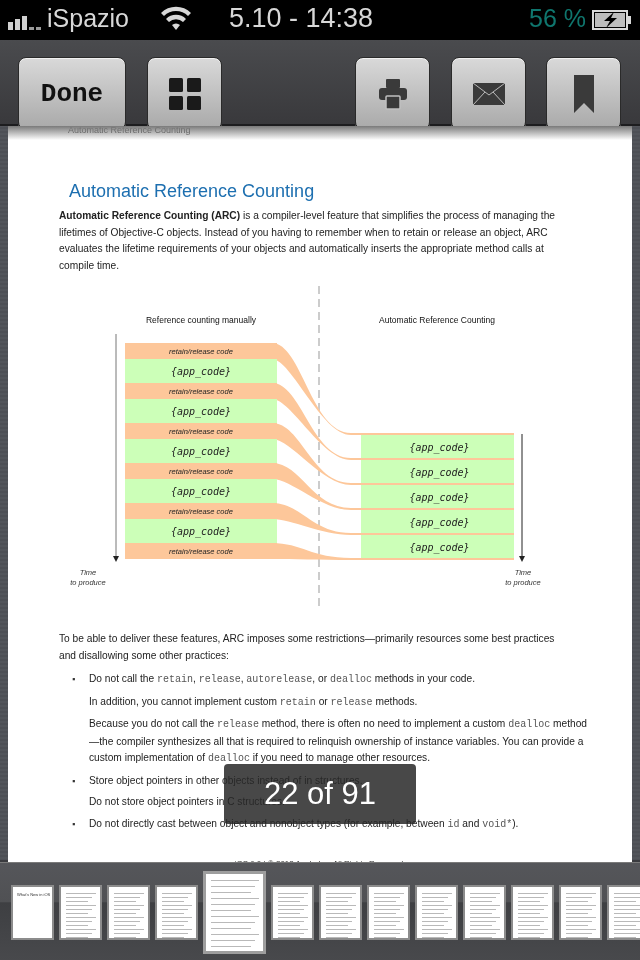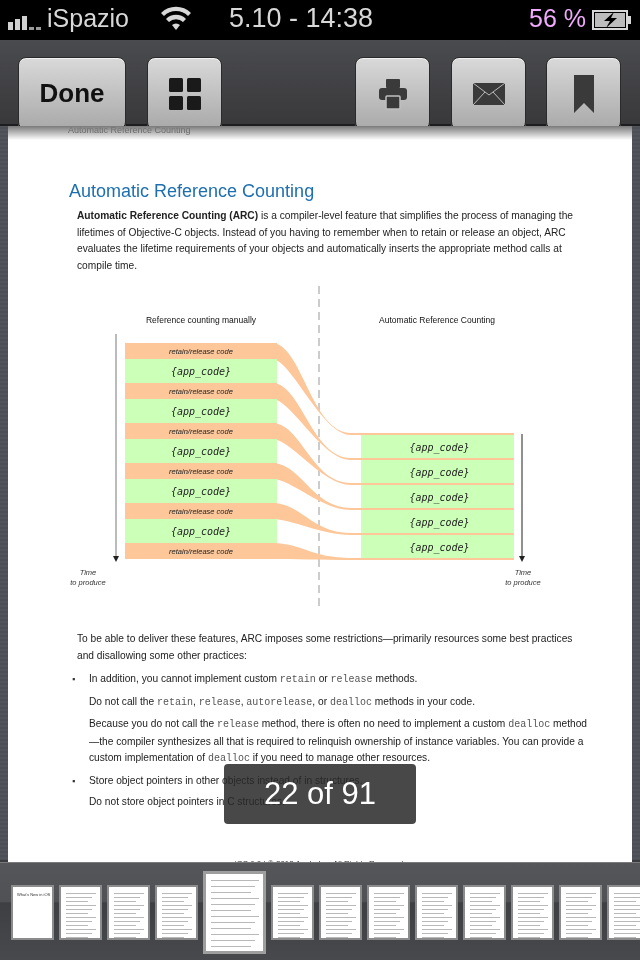--- a/index.html
+++ b/index.html
@@ -8,43 +8,43 @@
 
   
   .status-bar { position: absolute; left: 0; top: 0; width: 640px; height: 40px; background: #000; color: #d8d8d8; }
   .status-bar .carrier { position: absolute; left: 8px; top: 4px; display: flex; align-items: center; gap: 6px; font-size: 25px; font-weight: normal; }
   .signal { display: flex; align-items: flex-end; gap: 2px; height: 14px; margin-top: 8px; }
   .signal span { display: block; width: 5px; background: #d0d0d0; }
   .signal span.off { height: 3px !important; background: #9a9a9a; }
   .wifi { position: absolute; left: 160px; top: 6px; width: 32px; height: 26px; }
   .clock { position: absolute; left: 0; width: 640px; text-align: center; top: 3px; font-size: 27px; color: #d8d8d8; }
   .clock span { display: inline-block; margin-left: -38px; }
-  .battery-pct { position: absolute; right: 54px; top: 4px; font-size: 25px; color: #f0abfc; }
+  .battery-pct { position: absolute; right: 54px; top: 4px; font-size: 25px; color: #0f766e; }
   .battery { position: absolute; right: 8px; top: 10px; width: 40px; height: 20px; }
 
   
   .toolbar { position: absolute; left: 0; top: 40px; width: 640px; height: 86px;
     background: linear-gradient(#4a4b4e, #39393c); border-bottom: 2px solid #1d1d1f; }
   .tb-btn { position: absolute; top: 17px; height: 73px; border-radius: 8px;
     background: linear-gradient(#d9d9d9, #a9a9a9); border: 1px solid #2a2a2a;
-    box-shadow: 0 3px 0 #595959, inset 0 1px 0 #f0f0f0; display: flex; align-items: center; justify-content: center; }
+    box-shadow: 0 3px 0 #595959, inset 0 1px 0 #f0f0f0; display: flex; align-items: center; justify-content: center; font-family: Liberation Mono, monospace; }
   .tb-btn.done { left: 18px; width: 108px; font-size: 26px; font-weight: bold; color: #111; }
   .tb-btn.grid { left: 147px; width: 75px; }
   .tb-btn.print { left: 355px; width: 75px; }
   .tb-btn.mail { left: 451px; width: 75px; }
   .tb-btn.bookmark { left: 546px; width: 75px; }
 
   
   .page-bg { position: absolute; left: 0; top: 126px; width: 640px; height: 734px;
     background: repeating-linear-gradient(0deg, #4a4c52 0px, #55585e 2px, #4a4c52 4px); }
   .page { position: absolute; left: 8px; top: 126px; width: 624px; height: 740px; background: #fff; overflow: hidden; }
   .page-shadow { position: absolute; left: 0; top: 0; width: 100%; height: 14px; background: linear-gradient(#7a7a7a, rgba(255,255,255,0)); }
   .running-head { position: absolute; left: 60px; top: -1px; font-size: 9px; color: #555; }
   .doc-title { position: absolute; left: 61px; top: 55px; font-size: 18px; color: #1d6fb0; font-family: "Liberation Sans", sans-serif; }
-  .para { position: absolute; left: 69px; width: 510px; font-size: 10.2px; line-height: 16.5px; color: #222; }
+  .para { position: absolute; left: 51px; width: 510px; font-size: 10.2px; line-height: 16.5px; color: #222; }
   .para b { font-weight: bold; }
   .para.intro { top: 82px; }
   .para.restrictions { top: 505px; }
   code, .mono { font-family: "Liberation Mono", monospace; color: #555; font-size: 10px; }
 
   .bullets { position: absolute; left: 61px; top: 545px; width: 520px; font-size: 10.2px; line-height: 16.5px; color: #222; list-style: none; }
   .bullets li { position: relative; padding-left: 20px; margin-bottom: 4px; }
   .bullets li::before { content: "\25AA"; position: absolute; left: 3px; top: 0; font-size: 9px; color: #333; }
   .bullets li p { margin-bottom: 5px; }
 
@@ -190,27 +190,30 @@
     <text x="80" y="449" font-size="7.5" font-style="italic" text-anchor="middle" fill="#333" font-family="Liberation Sans, sans-serif">Time</text>
     <text x="80" y="459" font-size="7.5" font-style="italic" text-anchor="middle" fill="#333" font-family="Liberation Sans, sans-serif">to produce</text>
     <text x="515" y="449" font-size="7.5" font-style="italic" text-anchor="middle" fill="#333" font-family="Liberation Sans, sans-serif">Time</text>
     <text x="515" y="459" font-size="7.5" font-style="italic" text-anchor="middle" fill="#333" font-family="Liberation Sans, sans-serif">to produce</text>
   </svg>
 
   <div class="para restrictions">To be able to deliver these features, ARC imposes some restrictions—primarily resources some best practices and disallowing some other practices:</div>
 
   <ul class="bullets" id="bullets">
       <li>
+        <p><span>Do not call the </span><span class="mono">retain</span><span>, </span><span class="mono">release</span><span>, </span><span class="mono">autorelease</span><span>, or </span><span class="mono">dealloc</span><span> methods in your code.</span></p>
         <p><span>In addition, you cannot implement custom </span><span class="mono">retain</span><span> or </span><span class="mono">release</span><span> methods.</span></p>
-        <p><span>Do not call the </span><span class="mono">retain</span><span>, </span><span class="mono">release</span><span>, </span><span class="mono">autorelease</span><span>, or </span><span class="mono">dealloc</span><span> methods in your code.</span></p>
         <p><span>Because you do not call the </span><span class="mono">release</span><span> method, there is often no need to implement a custom </span><span class="mono">dealloc</span><span> method—the compiler synthesizes all that is required to relinquish ownership of instance variables. You can provide a custom implementation of </span><span class="mono">dealloc</span><span> if you need to manage other resources.</span></p>
       </li>
       <li>
         <p><span>Store object pointers in other objects instead of in structures.</span></p>
         <p><span>Do not store object pointers in C structures.</span></p>
+      </li>
+      <li>
+        <p><span>Do not directly cast between object and nonobject types (for example, between </span><span class="mono">id</span><span> and </span><span class="mono">void*</span><span>).</span></p>
       </li>
     </ul>
 
   <div class="footer-text">iOS 6.0  |  © 2012 Apple Inc. All Rights Reserved.</div>
 </div>
 
 <div class="page-counter">22 of 91</div>
 
 <div class="thumb-strip" id="thumb-strip">
     <div class="thumb" style="left: 11px;">

